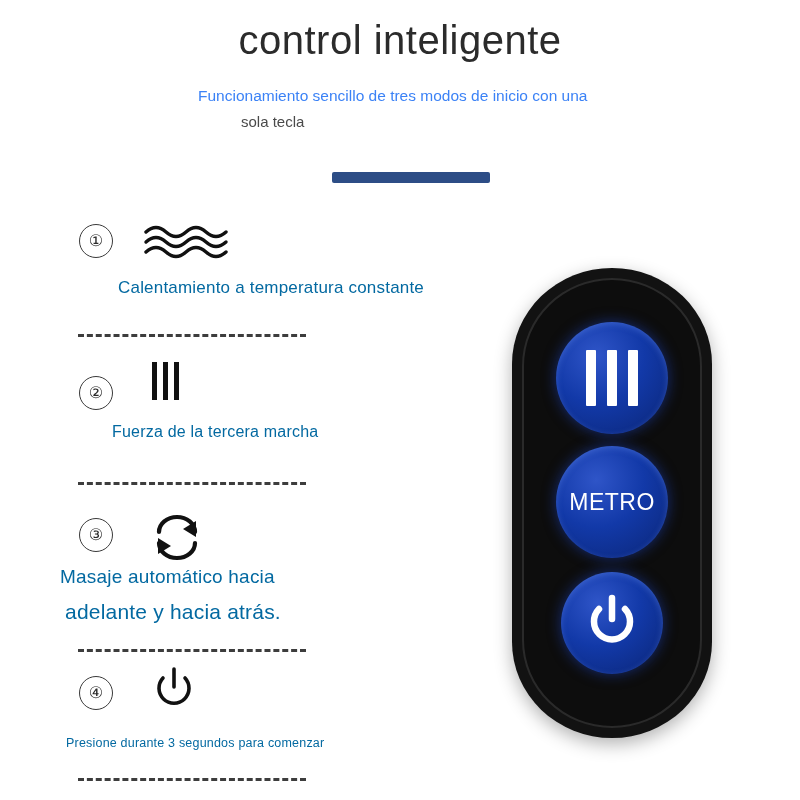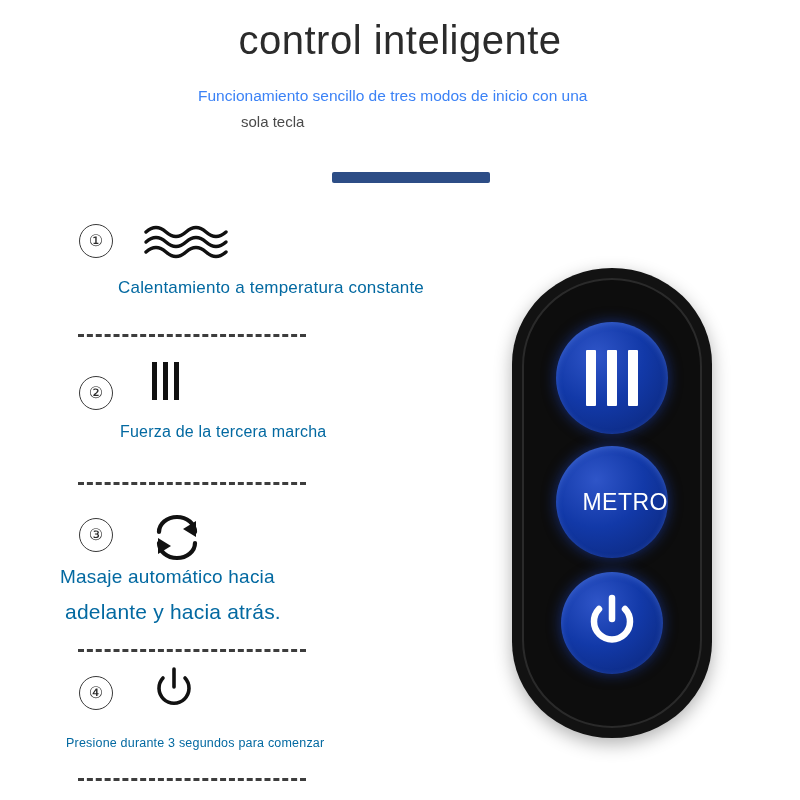--- a/index.html
+++ b/index.html
@@ -85,21 +85,21 @@
   }
 
   
   #f1-circle { top: 224px; left: 79px; }
   #f1-icon   { top: 222px; left: 143px; }
   #f1-text   { top: 278px; left: 118px; font-size: 17px; }
   #dash-1    { top: 334px; }
 
   #f2-circle { top: 376px; left: 79px; }
   #f2-icon   { top: 362px; left: 152px; }
-  #f2-text   { top: 423px; left: 120px; font-size: 16px; }
+  #f2-text   { top: 423px; left: 112px; font-size: 16px; }
   #dash-2    { top: 482px; }
 
   #f3-circle { top: 518px; left: 79px; }
   #f3-icon   { top: 512px; left: 150px; }
   #f3-text-1 { top: 566px; left: 60px; font-size: 19px; text-align: center; }
   #f3-text-2 { top: 600px; left: 65px; font-size: 21px; }
   #dash-3    { top: 649px; }
 
   #f4-circle { top: 676px; left: 79px; }
   #f4-icon   { top: 666px; left: 152px; }
@@ -151,21 +151,21 @@
     display: flex;
     align-items: center;
     justify-content: center;
   }
   #btn-speed {
     width: 112px; height: 112px;
     left: 44px; top: 54px;
   }
   #btn-metro {
     width: 112px; height: 112px;
-    left: 44px; top: 178px; justify-content: flex-end;
+    left: 44px; top: 178px;
   }
   #btn-power {
     width: 102px; height: 102px;
     left: 49px; top: 304px;
   }
   .btn-bars { display: flex; gap: 11px; }
   .btn-bars i {
     display: block;
     width: 10px;
     height: 56px;

